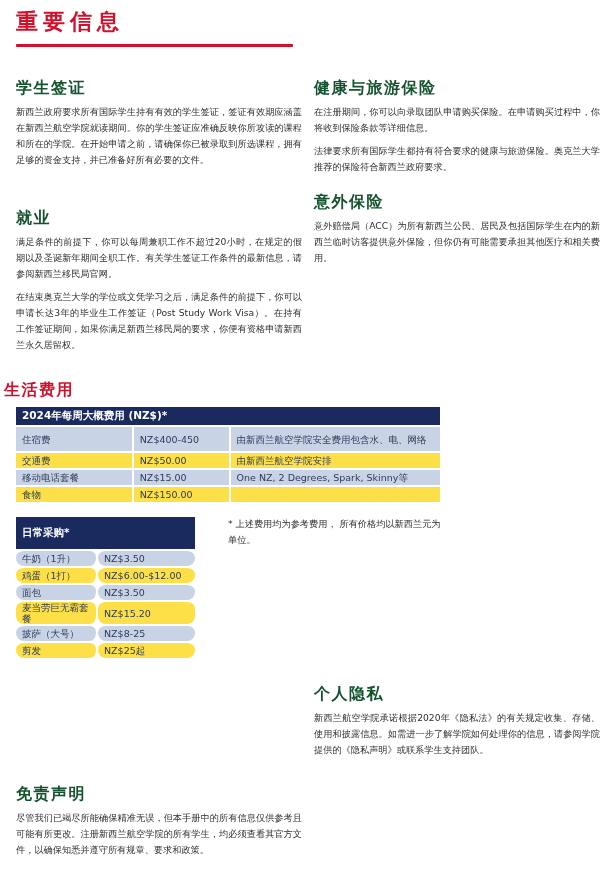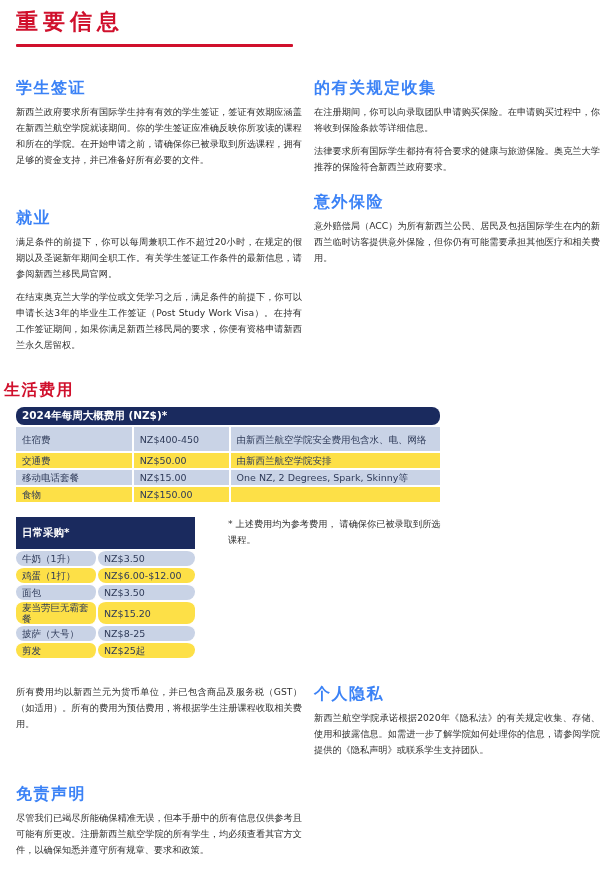--- a/index.html
+++ b/index.html
@@ -3,42 +3,42 @@
   <meta charset="utf-8">
   <style>
     * { box-sizing: border-box; margin: 0; padding: 0; }
     html, body { width: 614px; height: 872px; background: #ffffff; overflow: hidden; }
     body { position: relative; font-family: "DejaVu Sans", "Liberation Sans", sans-serif; color: #2a2a2a; }
 
     .title { position: absolute; left: 16px; top: 9px; font-size: 22px; font-weight: bold; color: #d0102c; letter-spacing: 5px; line-height: 26px; }
     .title-rule { position: absolute; left: 16px; top: 44px; width: 277px; height: 3px; background: #d0102c; border-radius: 1px; }
 
     .section { position: absolute; width: 286px; }
-    .section h2 { font-size: 16px; font-weight: bold; color: #3b82f6; letter-spacing: 1.5px; line-height: 20px; margin-bottom: 6px; }
+    .section h2 { font-size: 16px; font-weight: bold; color: #14532d; letter-spacing: 1.5px; line-height: 20px; margin-bottom: 6px; }
     .section p { font-size: 9.2px; line-height: 16px; color: #2f2f2f; margin-bottom: 7px; text-align: justify; }
 
     #sec-visa { left: 16px; top: 78px; }
     #sec-health { left: 314px; top: 78px; }
     #sec-work { left: 16px; top: 208px; }
     #sec-accident { left: 314px; top: 192px; }
     #sec-fees { left: 16px; top: 684px; }
     #sec-privacy { left: 314px; top: 684px; }
     #sec-disclaimer { left: 16px; top: 784px; }
 
     .living-title { position: absolute; left: 4px; top: 380px; font-size: 16px; font-weight: bold; color: #d0102c; letter-spacing: 1.5px; line-height: 20px; }
 
     table { border-collapse: separate; border-spacing: 0; position: absolute; font-size: 9.5px; color: #2e3a58; }
     table th { background: #1a2a5e; color: #ffffff; text-align: left; font-weight: bold; padding: 0 6px; font-size: 10.5px; }
     table td { padding: 0 6px; border-top: 2px solid #ffffff; border-right: 2px solid #ffffff; vertical-align: middle; line-height: 11px; }
     table td:last-child { border-right: none; }
     table tr.odd td { background: #c9d3e6; }
     table tr.even td { background: #fde047; }
 
     #weekly-table { left: 16px; top: 407px; width: 424px; }
-    #weekly-table th { height: 18px; border-radius: 8px; }
+    #weekly-table th { height: 18px; }
     #weekly-table td.c1 { width: 90px; }
     #weekly-table td.c2 { width: 74px; }
     #weekly-table tr.r0 td { height: 26px; }
     #weekly-table tr.r1 td, #weekly-table tr.r2 td, #weekly-table tr.r3 td { height: 17px; }
 
     #daily-table { left: 16px; top: 517px; width: 179px; }
     #daily-table th { height: 32px; }
     #daily-table td.c1 { width: 82px; }
     #daily-table td { height: 17px; border-radius: 8px; }
 
@@ -49,21 +49,21 @@
 
 <div class="title">重要信息</div>
 <div class="title-rule"></div>
 
 <div class="section" id="sec-visa">
   <h2>学生签证</h2>
   <p>新西兰政府要求所有国际学生持有有效的学生签证，签证有效期应涵盖在新西兰航空学院就读期间。你的学生签证应准确反映你所攻读的课程和所在的学院。在开始申请之前，请确保你已被录取到所选课程，拥有足够的资金支持，并已准备好所有必要的文件。</p>
 </div>
 
 <div class="section" id="sec-health">
-  <h2>的有关规定收集</h2>
+  <h2>健康与旅游保险</h2>
   <p>在注册期间，你可以向录取团队申请购买保险。在申请购买过程中，你将收到保险条款等详细信息。</p>
   <p>法律要求所有国际学生都持有符合要求的健康与旅游保险。奥克兰大学推荐的保险符合新西兰政府要求。</p>
 </div>
 
 <div class="section" id="sec-work">
   <h2>就业</h2>
   <p>满足条件的前提下，你可以每周兼职工作不超过20小时，在规定的假期以及圣诞新年期间全职工作。有关学生签证工作条件的最新信息，请参阅新西兰移民局官网。</p>
   <p>在结束奥克兰大学的学位或文凭学习之后，满足条件的前提下，你可以申请长达3年的毕业生工作签证（Post Study Work Visa）。在持有工作签证期间，如果你满足新西兰移民局的要求，你便有资格申请新西兰永久居留权。</p>
 </div>
 
@@ -127,24 +127,23 @@
     <td class="c1">披萨（大号）</td>
     <td>NZ$8-25</td>
   </tr>
   <tr class="even">
     <td class="c1">剪发</td>
     <td>NZ$25起</td>
   </tr>
 </tbody>
   </table>
 
-<div class="note">* 上述费用均为参考费用，  请确保你已被录取到所选课程。</div>
+<div class="note">* 上述费用均为参考费用，  所有价格均以新西兰元为单位。</div>
 
 <div class="section" id="sec-fees">
-  <p>所有费用均以新西兰元为货币单位，并已包含商品及服务税（GST）（如适用）。所有的费用为预估费用，将根据学生注册课程收取相关费用。</p>
 </div>
 
 <div class="section" id="sec-privacy">
   <h2>个人隐私</h2>
   <p>新西兰航空学院承诺根据2020年《隐私法》的有关规定收集、存储、使用和披露信息。如需进一步了解学院如何处理你的信息，请参阅学院提供的《隐私声明》或联系学生支持团队。</p>
 </div>
 
 <div class="section" id="sec-disclaimer">
   <h2>免责声明</h2>
   <p>尽管我们已竭尽所能确保精准无误，但本手册中的所有信息仅供参考且可能有所更改。注册新西兰航空学院的所有学生，均必须查看其官方文件，以确保知悉并遵守所有规章、要求和政策。</p>

